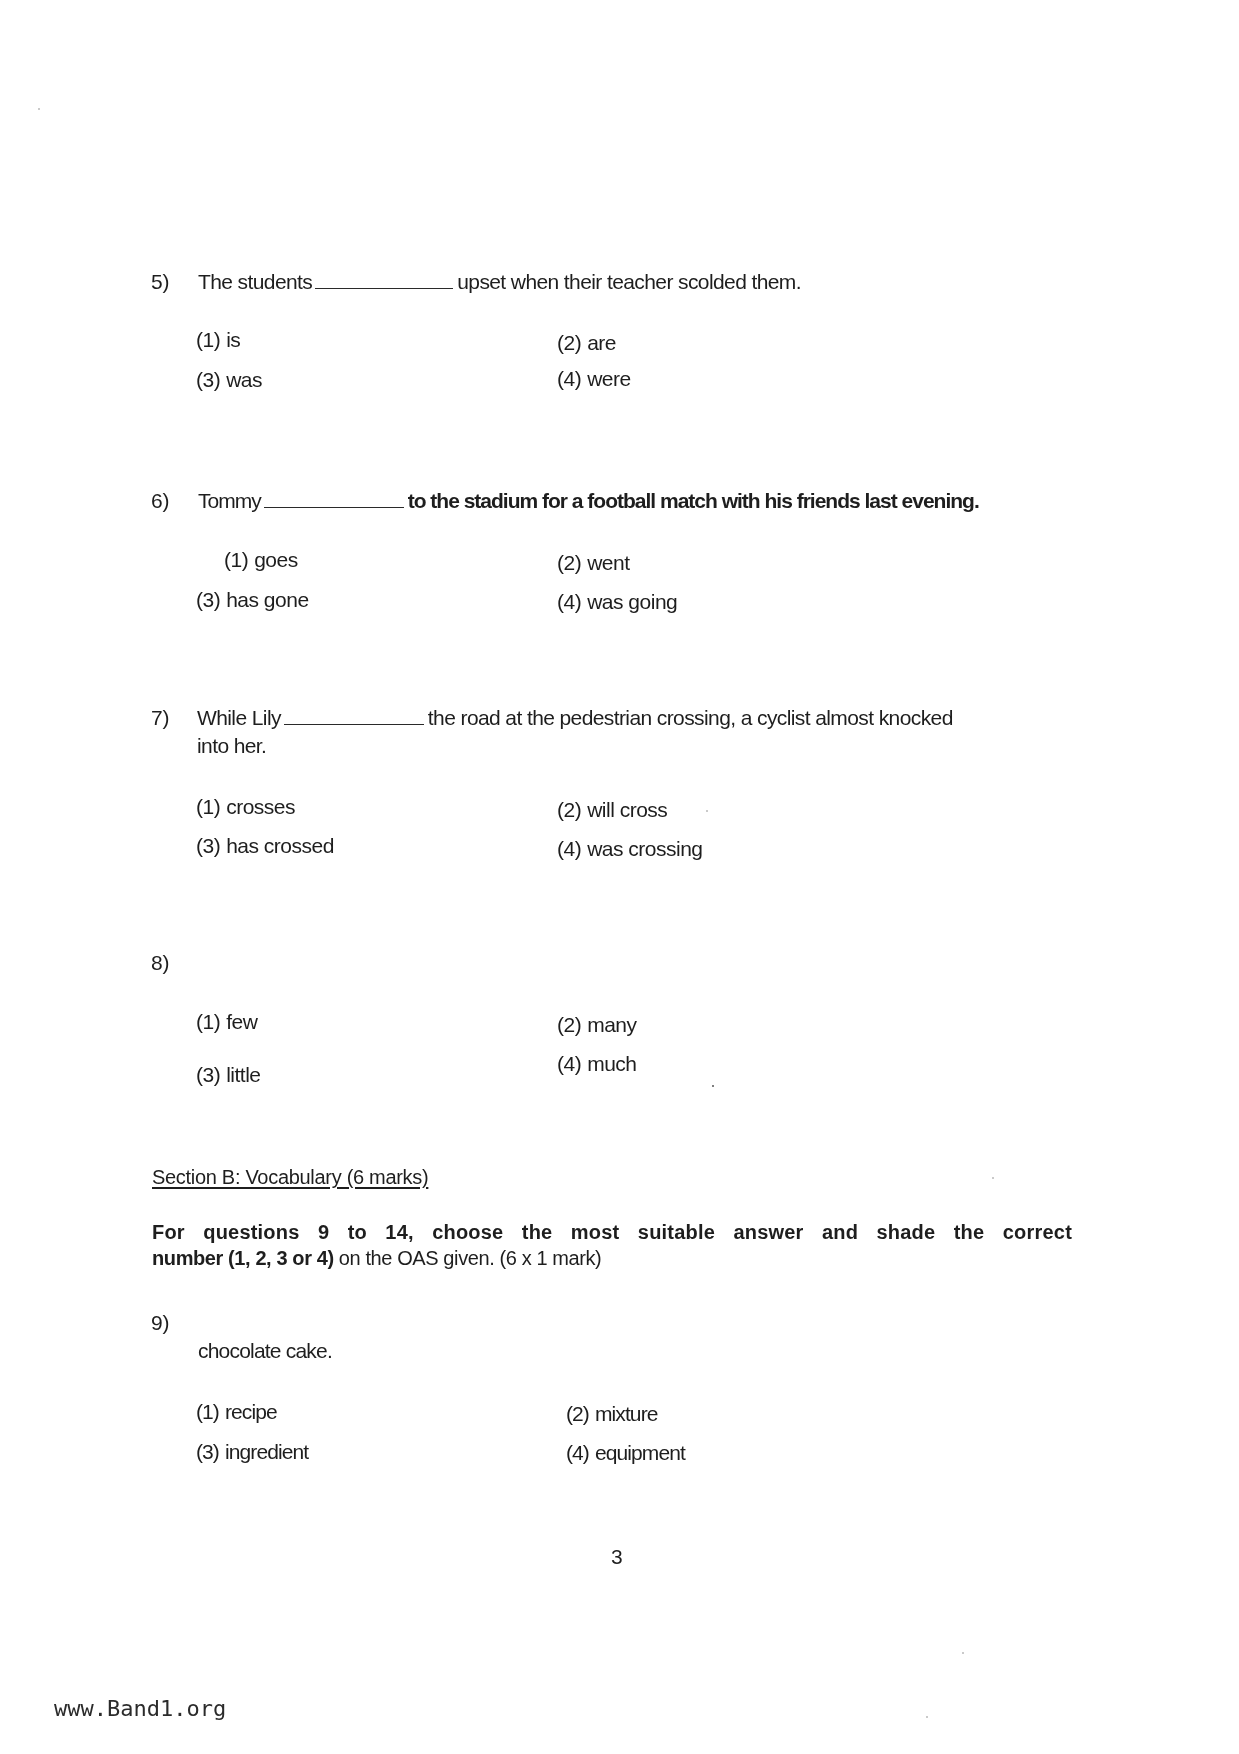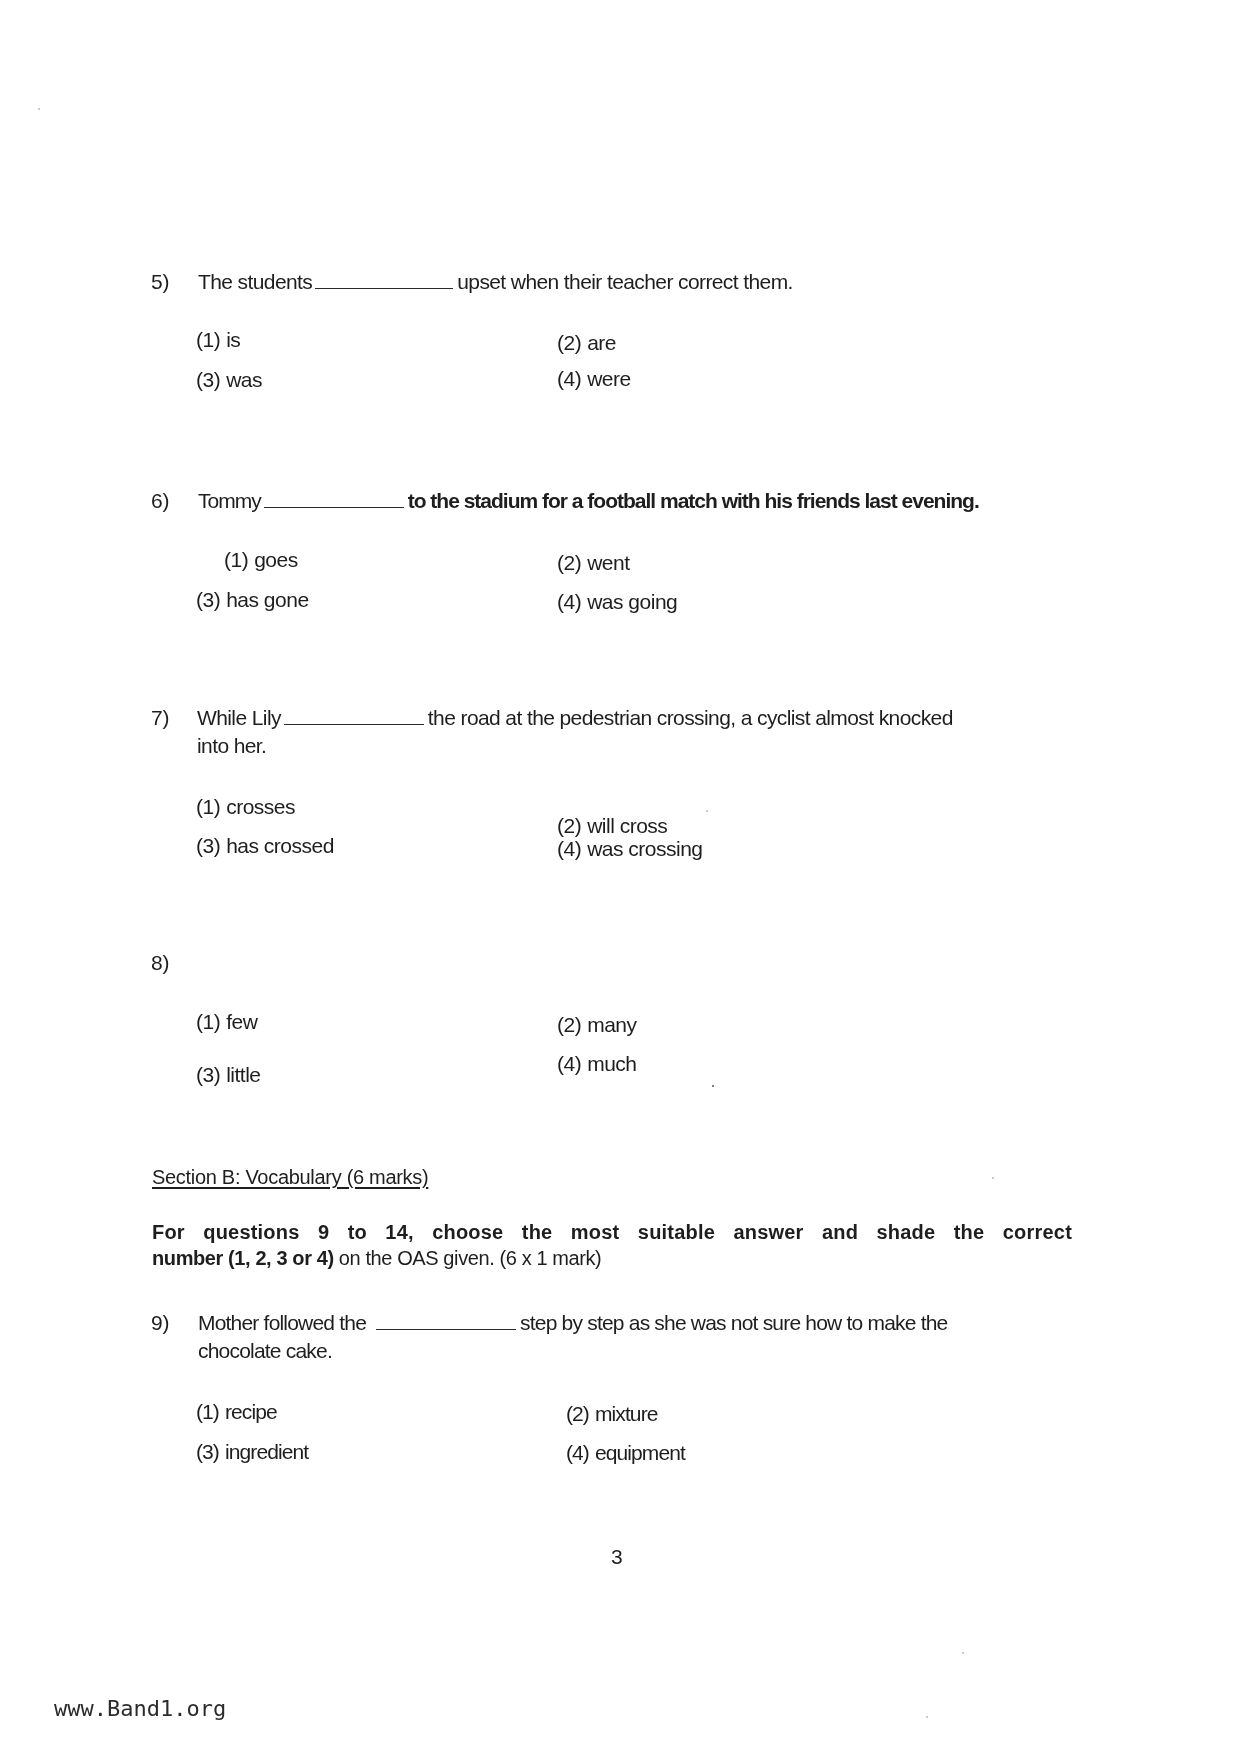--- a/index.html
+++ b/index.html
@@ -89,21 +89,21 @@
       border-radius: 1px;
     }
   </style>
 </head>
 <body>
 
 <div class="page">
 
   <div class="abs qnum" style="left:151px; top:270px;">5)</div>
   <div class="abs stem" style="left:198px; top:270px;">
-    <span>The students</span><span class="blank" style="width:138px;"></span><span>upset when their teacher correct them.</span>
+    <span>The students</span><span class="blank" style="width:138px;"></span><span>upset when their teacher scolded them.</span>
   </div>
   <div class="abs opt" style="left:196px; top:328px;"><span class="num">(1)</span><span>is</span></div>
   <div class="abs opt" style="left:557px; top:331px;"><span class="num">(2)</span><span>are</span></div>
   <div class="abs opt" style="left:196px; top:368px;"><span class="num">(3)</span><span>was</span></div>
   <div class="abs opt" style="left:557px; top:367px;"><span class="num">(4)</span><span>were</span></div>
 
   <div class="abs qnum" style="left:151px; top:489px;">6)</div>
   <div class="abs stem" style="left:198px; top:489px; font-weight:bold; letter-spacing:-1px;">
     <span style="font-weight:normal;">Tommy</span><span class="blank" style="width:140px;"></span><span>to the stadium for a football match with his friends last evening.</span>
   </div>
@@ -111,41 +111,38 @@
   <div class="abs opt" style="left:557px; top:551px;"><span class="num">(2)</span><span>went</span></div>
   <div class="abs opt" style="left:196px; top:588px;"><span class="num">(3)</span><span>has gone</span></div>
   <div class="abs opt" style="left:557px; top:590px;"><span class="num">(4)</span><span>was going</span></div>
 
   <div class="abs qnum" style="left:151px; top:706px;">7)</div>
   <div class="abs stem" style="left:197px; top:706px;">
     <span>While Lily</span><span class="blank" style="width:140px;"></span><span>the road at the pedestrian crossing, a cyclist almost knocked</span>
   </div>
   <div class="abs stem" style="left:197px; top:734px;">into her.</div>
   <div class="abs opt" style="left:196px; top:795px;"><span class="num">(1)</span><span>crosses</span></div>
-  <div class="abs opt" style="left:557px; top:798px;margin-top:16px;"><span class="num">(2)</span><span>will cross</span></div>
+  <div class="abs opt" style="left:557px; top:798px;"><span class="num">(2)</span><span>will cross</span></div>
   <div class="abs opt" style="left:196px; top:834px;"><span class="num">(3)</span><span>has crossed</span></div>
   <div class="abs opt" style="left:557px; top:837px;"><span class="num">(4)</span><span>was crossing</span></div>
 
   <div class="abs qnum" style="left:151px; top:951px;">8)</div>
   <div class="abs opt" style="left:196px; top:1010px;"><span class="num">(1)</span><span>few</span></div>
   <div class="abs opt" style="left:557px; top:1013px;"><span class="num">(2)</span><span>many</span></div>
   <div class="abs opt" style="left:196px; top:1063px;"><span class="num">(3)</span><span>little</span></div>
   <div class="abs opt" style="left:557px; top:1052px;"><span class="num">(4)</span><span>much</span></div>
 
   <div class="abs section-heading" style="left:152px; top:1166px;">Section B: Vocabulary (6 marks)</div>
 
   <div class="abs instructions" style="left:152px; top:1219px;">
     <span class="instr-line1">For questions 9 to 14, choose the most suitable answer and shade the correct</span>
     <span class="instr-line2"><b>number (1, 2, 3 or 4)</b><span> on the OAS given. (6 x 1 mark)</span></span>
   </div>
 
   <div class="abs qnum" style="left:151px; top:1311px;">9)</div>
-  <div class="abs stem" style="left:198px; top:1311px; letter-spacing:-0.8px;">
-    <span>Mother followed the</span><span class="blank" style="width:140px; margin-left:10px;"></span><span>step by step as she was not sure how to make the</span>
-  </div>
   <div class="abs stem" style="left:198px; top:1339px; letter-spacing:-0.8px;">chocolate cake.</div>
   <div class="abs opt" style="left:196px; top:1400px; letter-spacing:-0.9px;"><span class="num">(1)</span><span>recipe</span></div>
   <div class="abs opt" style="left:566px; top:1402px; letter-spacing:-0.9px;"><span class="num">(2)</span><span>mixture</span></div>
   <div class="abs opt" style="left:196px; top:1440px; letter-spacing:-0.9px;"><span class="num">(3)</span><span>ingredient</span></div>
   <div class="abs opt" style="left:566px; top:1441px; letter-spacing:-0.9px;"><span class="num">(4)</span><span>equipment</span></div>
 
   <div class="abs page-number" style="left:611px; top:1545px;">3</div>
 
   <div class="abs footer" style="left:54px; top:1696px;">www.Band1.org</div>
 

